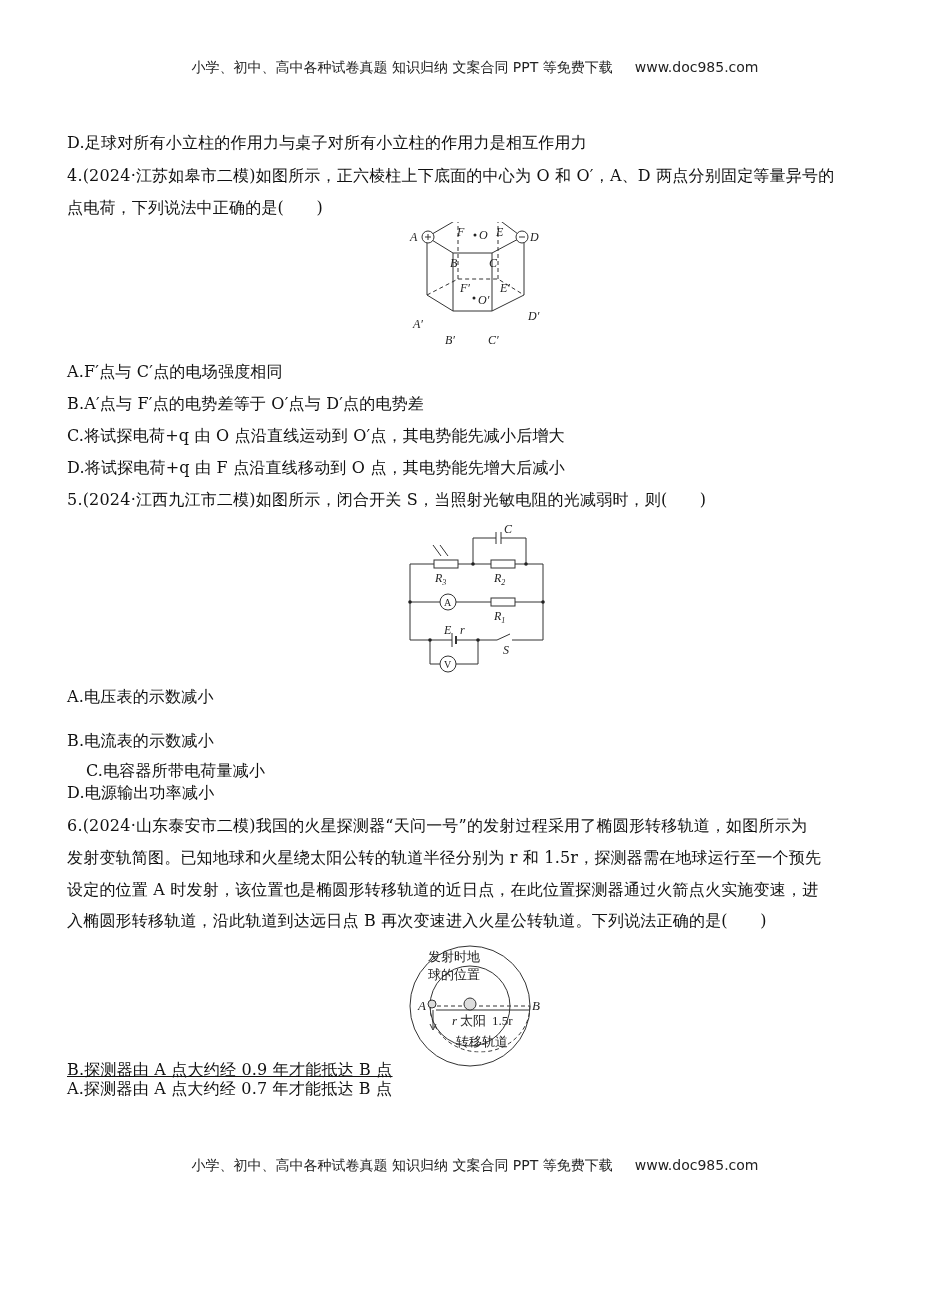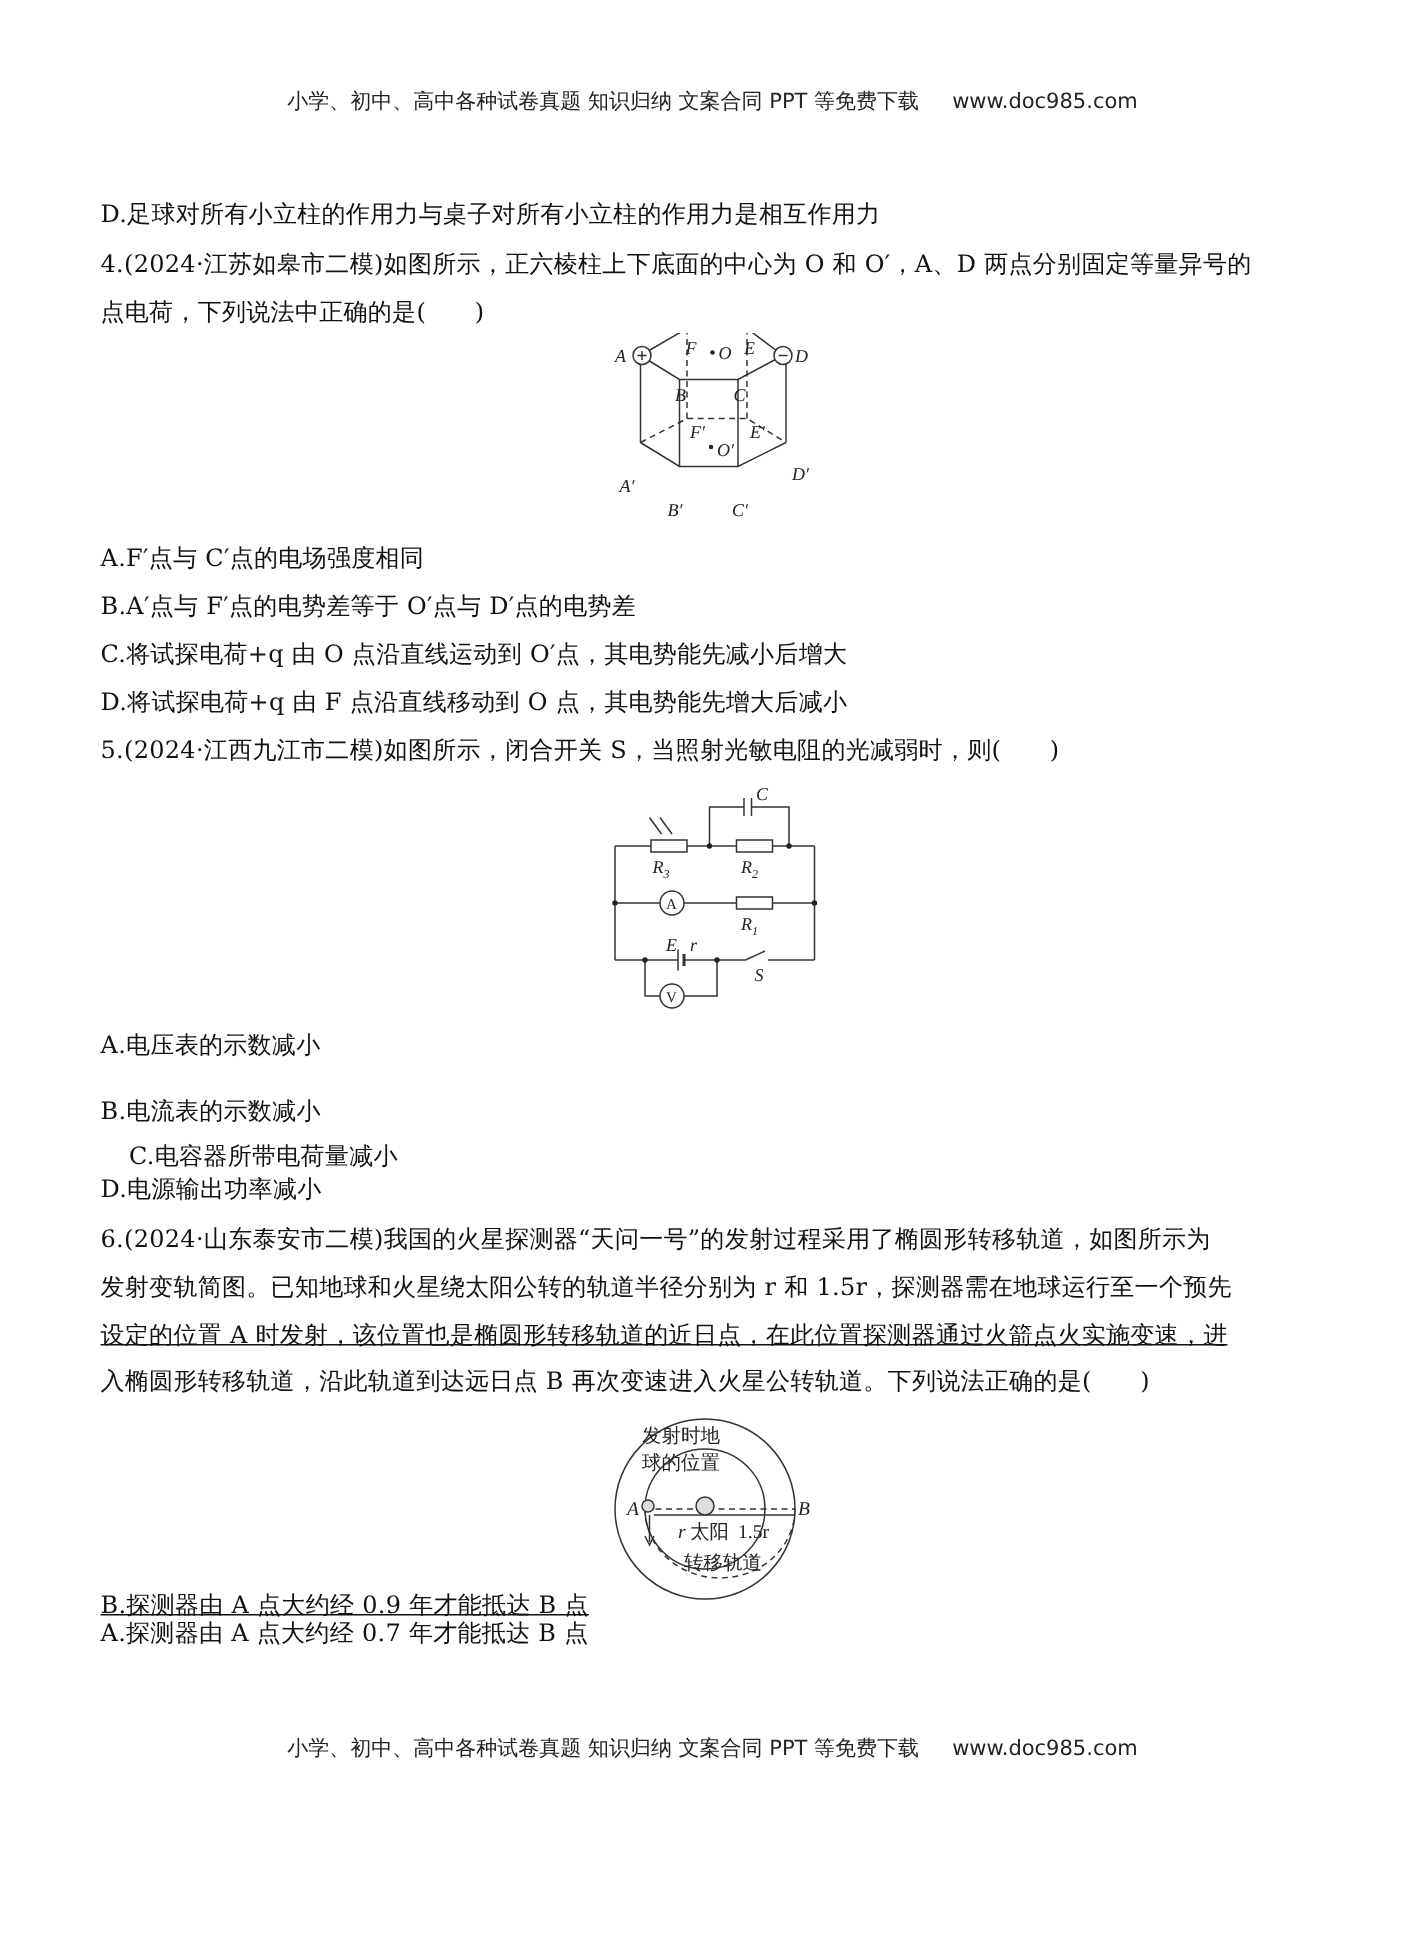--- a/index.html
+++ b/index.html
@@ -129,21 +129,21 @@
   </g>
 </svg>
 
 <div class="line" style="top:687px;">A.电压表的示数减小</div>
 <div class="line" style="top:719px;margin-top:12px;">B.电流表的示数减小</div>
 <div class="line" style="top:761px;margin-left:19px;">C.电容器所带电荷量减小</div>
 <div class="line" style="top:783px;">D.电源输出功率减小</div>
 
 <div class="line" style="top:816px;">6.(2024·山东泰安市二模)我国的火星探测器“天问一号”的发射过程采用了椭圆形转移轨道，如图所示为</div>
 <div class="line" style="top:848px;">发射变轨简图。已知地球和火星绕太阳公转的轨道半径分别为 r 和 1.5r，探测器需在地球运行至一个预先</div>
-<div class="line" style="top:880px;text-decoration:underline;">设定的位置 A 时发射，该位置也是椭圆形转移轨道的近日点，在此位置探测器通过火箭点火实施变速，进</div>
+<div class="line" style="top:880px;">设定的位置 A 时发射，该位置也是椭圆形转移轨道的近日点，在此位置探测器通过火箭点火实施变速，进</div>
 <div class="line" style="top:911px;">入椭圆形转移轨道，沿此轨道到达远日点 B 再次变速进入火星公转轨道。下列说法正确的是(　　)</div>
 
 <svg class="fig" style="left:400px;top:942px;" width="160" height="128" viewBox="0 0 160 128">
   <g stroke="#333" stroke-width="1" fill="none">
     <circle cx="70" cy="64" r="60"></circle>
     <circle cx="70" cy="64" r="40"></circle>
     <ellipse cx="80" cy="64" rx="50" ry="46" stroke-dasharray="4,3" style="clip-path:inset(50% 0 0 0);"></ellipse>
     <line x1="30" y1="64" x2="130" y2="64" stroke-dasharray="4,3"></line>
     <line x1="36" y1="68" x2="130" y2="68"></line>
     <line x1="33" y1="68" x2="33" y2="86"></line>

